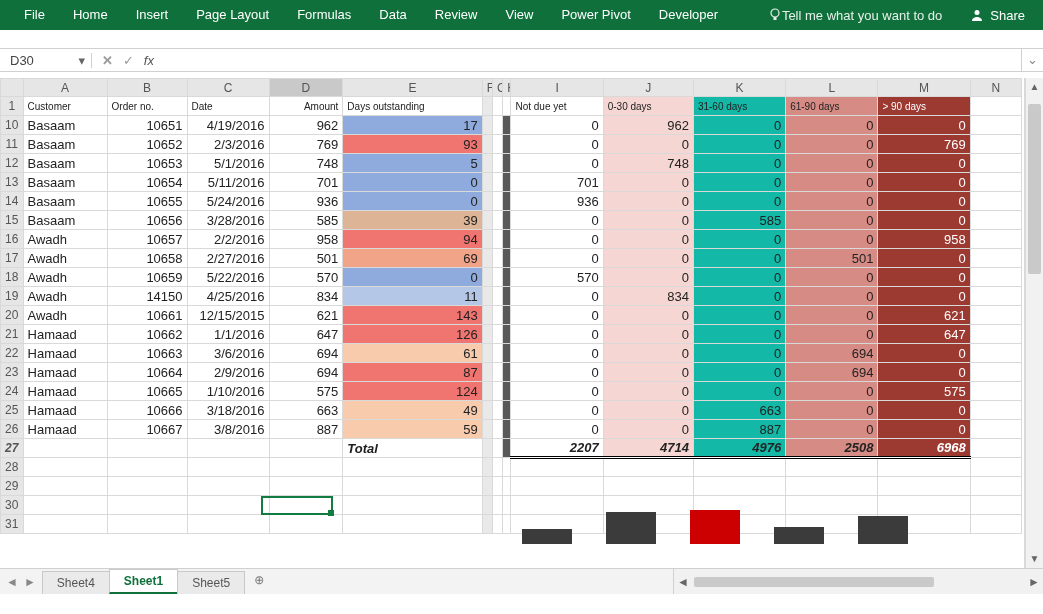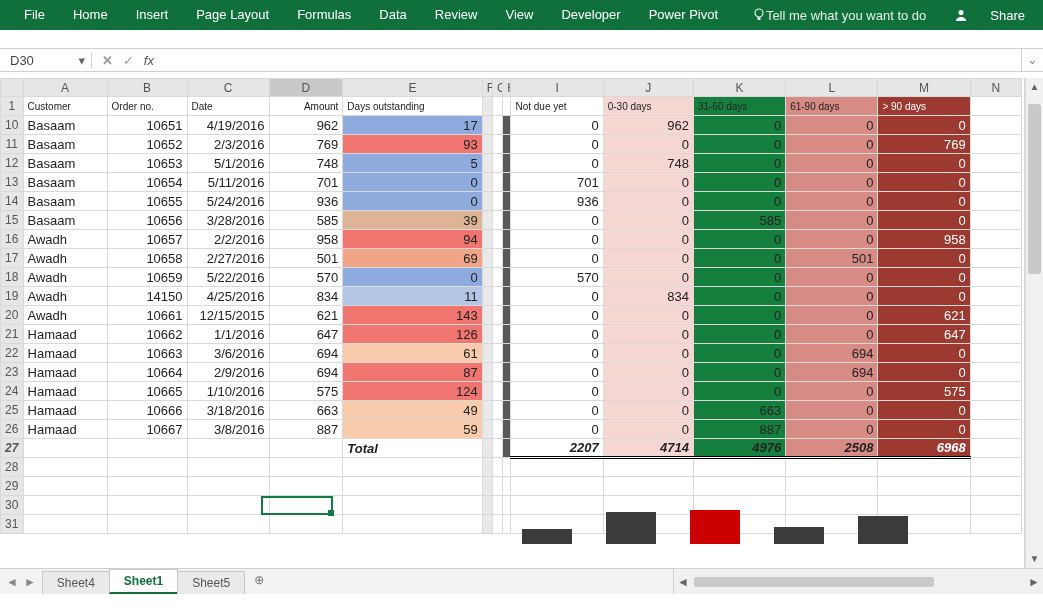--- a/index.html
+++ b/index.html
@@ -2,21 +2,21 @@
 <html><head>
 <meta charset="utf-8">
 <style>
   * { box-sizing: border-box; margin: 0; padding: 0; }
   html, body { width: 1043px; height: 614px; overflow: hidden; font-family: "Segoe UI", Arial, sans-serif; background:#fff; }
   
   .ribbon { background:#0f703b; color:#fff; height:30px; display:flex; align-items:center; justify-content:space-between; padding:0 10px; font-size:13px;}
   .ribbon .tabs { display:flex; gap:0; }
   .ribbon .tab { padding:0 14px; line-height:30px; cursor:pointer; }
   .ribbon .tell { display:flex; align-items:center; opacity:.9; padding:0 10px; }
-  .ribbon .share { display:flex; align-items:center; gap:22px; padding:0 8px; }
+  .ribbon .share { display:flex; align-items:center; gap:6px; padding:0 8px; }
   .gap { height:18px; background:#fff; }
   
   .fbar { display:flex; align-items:center; height:24px; border-top:1px solid #d0d0d0; border-bottom:1px solid #d0d0d0; font-size:13px; color:#444;}
   .namebox { width:92px; border-right:1px solid #d0d0d0; display:flex; align-items:center; justify-content:space-between; padding:0 6px 0 10px;}
   .namebox .dd { color:#666; }
   .fxbtns { display:flex; align-items:center; gap:10px; padding:0 10px; color:#999;}
   .fxbtns .fx { font-style:italic; color:#555;}
   .fxinput { flex:1; padding:0 6px; }
   .fbar .expand { width:22px; text-align:center; color:#888; border-left:1px solid #d0d0d0; line-height:24px;}
   .gap2 { height:6px; }
@@ -33,21 +33,21 @@
   
   col.cA{width:82px} col.cB{width:78px} col.cC{width:80px} col.cD{width:72px}
   col.cE{width:136px} col.cF{width:10px} col.cG{width:10px} col.cH{width:8px}
   col.cI{width:90px} col.cJ{width:88px} col.cK{width:90px} col.cL{width:90px}
   col.cM{width:90px} col.cN{width:50px}
   .hdrrow td { font-size:10px; height:21px;}
   .hdrrow .r { text-align:right; }
   .num { text-align:right; }
   .datec { text-align:right; }
   
-  td.colI{} td.colJ{background:#f6d6d3} td.colK{background:#15803d}
+  td.colI{} td.colJ{background:#f6d6d3} td.colK{background:#14b8a6}
   td.colL{background:#d68b84} td.colM{background:#9c3a32;color:#fff}
   
   .e-blue{background:#8faadc} .e-blue2{background:#b4c7e7}
   .e-red{background:#f07470} .e-tan{background:#ddb495}
   .e-peach{background:#f8cbad} .e-rose{background:#f2a488}
   
   td.colF { background:#e9e9e9; border-left:1px solid #d9d9d9; border-right:1px solid #d9d9d9; padding:0;}
   
   td.colH { padding:0; }
   td.colH.mark { background:#595959; }
@@ -82,22 +82,22 @@
 <div class="ribbon">
   <div class="tabs" id="ribbon-tabs">
       <div class="tab">File</div>
       <div class="tab">Home</div>
       <div class="tab">Insert</div>
       <div class="tab">Page Layout</div>
       <div class="tab">Formulas</div>
       <div class="tab">Data</div>
       <div class="tab">Review</div>
       <div class="tab">View</div>
+      <div class="tab">Power Pivot</div>
       <div class="tab">Developer</div>
-      <div class="tab">Power Pivot</div>
     </div>
   <div style="display:flex;align-items:center;gap:10px">
     <div class="tell">
       <svg width="14" height="14">
           <circle cx="7" cy="5" r="4" fill="none" stroke="#fff" stroke-width="1.2"></circle>
           <rect x="5.5" y="9" width="3" height="3" fill="#fff"></rect>
         </svg>
       <span>Tell me what you want to do</span>
     </div>
     <div class="share">

